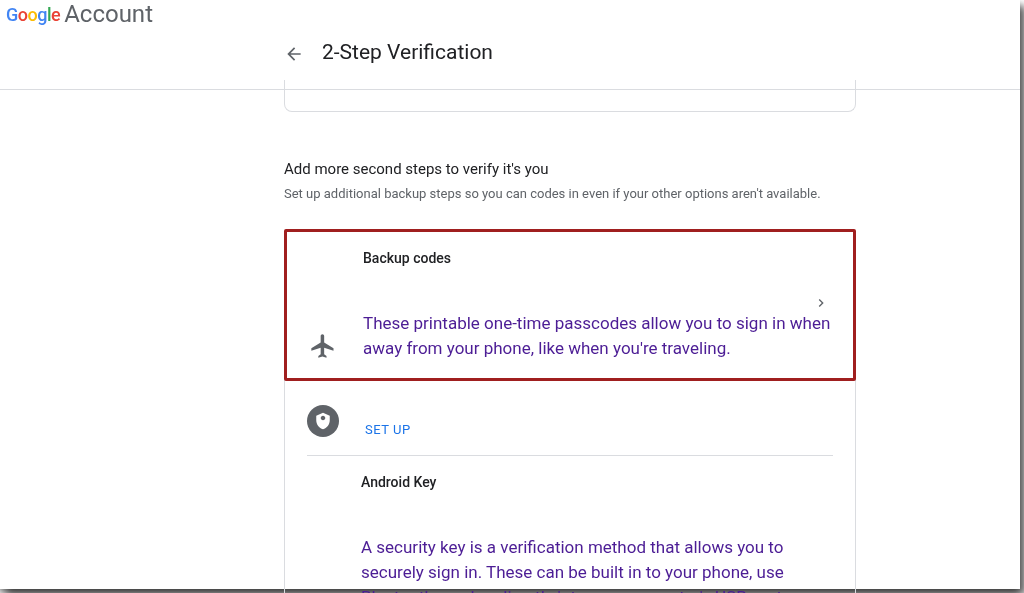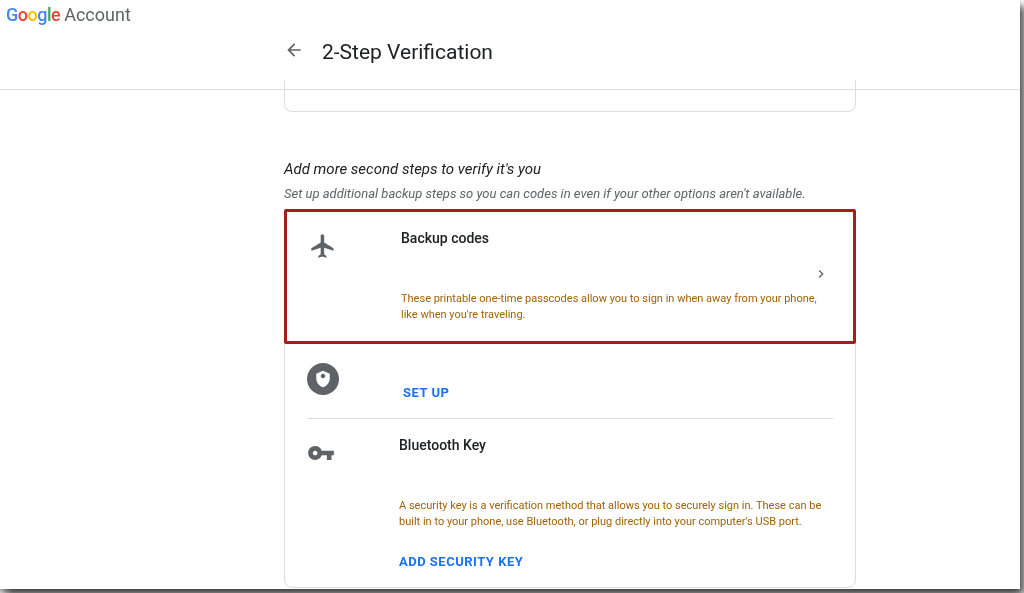--- a/index.html
+++ b/index.html
@@ -33,21 +33,21 @@
       display: inline-flex;
       font-size: 18px;
       font-weight: 500;
       letter-spacing: -0.5px;
     }
     .g-blue { color: #4285F4; }
     .g-red { color: #EA4335; }
     .g-yellow { color: #FBBC05; }
     .g-green { color: #34A853; }
     .account-text {
-      font-size: 18px;
+      font-size: 24px;
       color: #5f6368;
       margin-left: 4px;
       font-weight: 400;
     }
     .sub-header-inner {
       display: flex;
       align-items: center;
       margin-left: 0;
     }
     .full-divider {
@@ -84,46 +84,44 @@
       border-radius: 8px;
       border-top: none;
       border-top-left-radius: 0;
       border-top-right-radius: 0;
       margin-bottom: 48px;
       margin-top: -22px;
       position: relative;
       overflow: hidden;
     }
     .section-intro {
-      margin-bottom: 8px;
+      margin-bottom: 28px;
       width: 572px;
-      font-style: italic;
     }
     .section-title {
       font-size: 15px;
       color: #202124;
       font-weight: 400;
       margin-bottom: 8px;
     }
     .section-subtitle {
       font-size: 13px;
       color: #5f6368;
       font-weight: 400;
     }
     .options-card {
       width: 572px;
       border: 1px solid #dadce0;
       border-radius: 8px;
     }
     .option-row {
       display: flex;
-      align-items: flex-start;
+      align-items: flex-end;
       padding: 18px 22px;
       position: relative;
-      gap: 38px;
     }
     .option-row.highlighted {
       border: 3px solid #a01f1f;
       margin: -1px;
       border-radius: 2px;
     }
     .option-divider {
       height: 1px;
       background: #dadce0;
       margin: 0 22px;
@@ -148,29 +146,29 @@
     .option-content {
       flex: 1;
     }
     .option-title {
       font-size: 14px;
       color: #202124;
       font-weight: 500;
       margin-bottom: 6px;
     }
     .option-description {
-      font-size: 11px;
-      color: #a16207;
+      font-size: 17px;
+      color: #4c1d95;
       line-height: 1.45;
       margin-top: 45px;
     }
     .option-action {
       font-size: 13px;
       color: #1a73e8;
-      font-weight: 700;
+      font-weight: 400;
       letter-spacing: 0.5px;
       margin-top: 24px;
       cursor: pointer;
     }
     .chevron-right {
       position: absolute;
       right: 24px;
       top: 50%;
       transform: translateY(-50%);
       color: #5f6368;
@@ -185,21 +183,21 @@
       <span class="g-blue">G</span>
         <span class="g-red">o</span>
         <span class="g-yellow">o</span>
         <span class="g-blue">g</span>
         <span class="g-green">l</span>
         <span class="g-red">e</span>
     </span>
     <span class="account-text">Account</span>
   </div>
 
-  <div class="sub-header-inner" style="margin-left:284px; display:flex; align-items:flex-start; padding:12px 0 16px 0;">
+  <div class="sub-header-inner" style="margin-left:284px; display:flex; align-items:flex-end; padding:12px 0 16px 0;">
     <span class="back-arrow">
       <svg width="20" height="20" viewBox="0 0 24 24" fill="#5f6368">
           <path d="M20 11H7.83l5.59-5.59L12 4l-8 8 8 8 1.41-1.41L7.83 13H20v-2z"></path>
         </svg>
     </span>
     <span class="sub-title">2-Step Verification</span>
   </div>
   <div class="full-divider"></div>
 
   <div class="content-area">
@@ -244,21 +242,21 @@
 
       <div class="option-divider"></div>
 
       <div class="option-row">
         <div class="option-icon">
           <svg width="34" height="34" viewBox="0 0 24 24" fill="#5f6368">
               <path d="M12.65 10C11.83 7.67 9.61 6 7 6c-3.31 0-6 2.69-6 6s2.69 6 6 6c2.61 0 4.83-1.67 5.65-4H17v4h4v-4h2v-4H12.65zM7 14c-1.1 0-2-.9-2-2s.9-2 2-2 2 .9 2 2-.9 2-2 2z"></path>
             </svg>
         </div>
         <div class="option-content">
-          <div class="option-title">Bluetooth Key</div>
+          <div class="option-title">Android Key</div>
           <div class="option-description">A security key is a verification method that allows you to securely sign in. These can be built in to your phone, use Bluetooth, or plug directly into your computer's USB port.</div>
           <div class="option-action">ADD SECURITY KEY</div>
         </div>
       </div>
 
     </div>
   </div>
 </div>
 
 </body></html>

